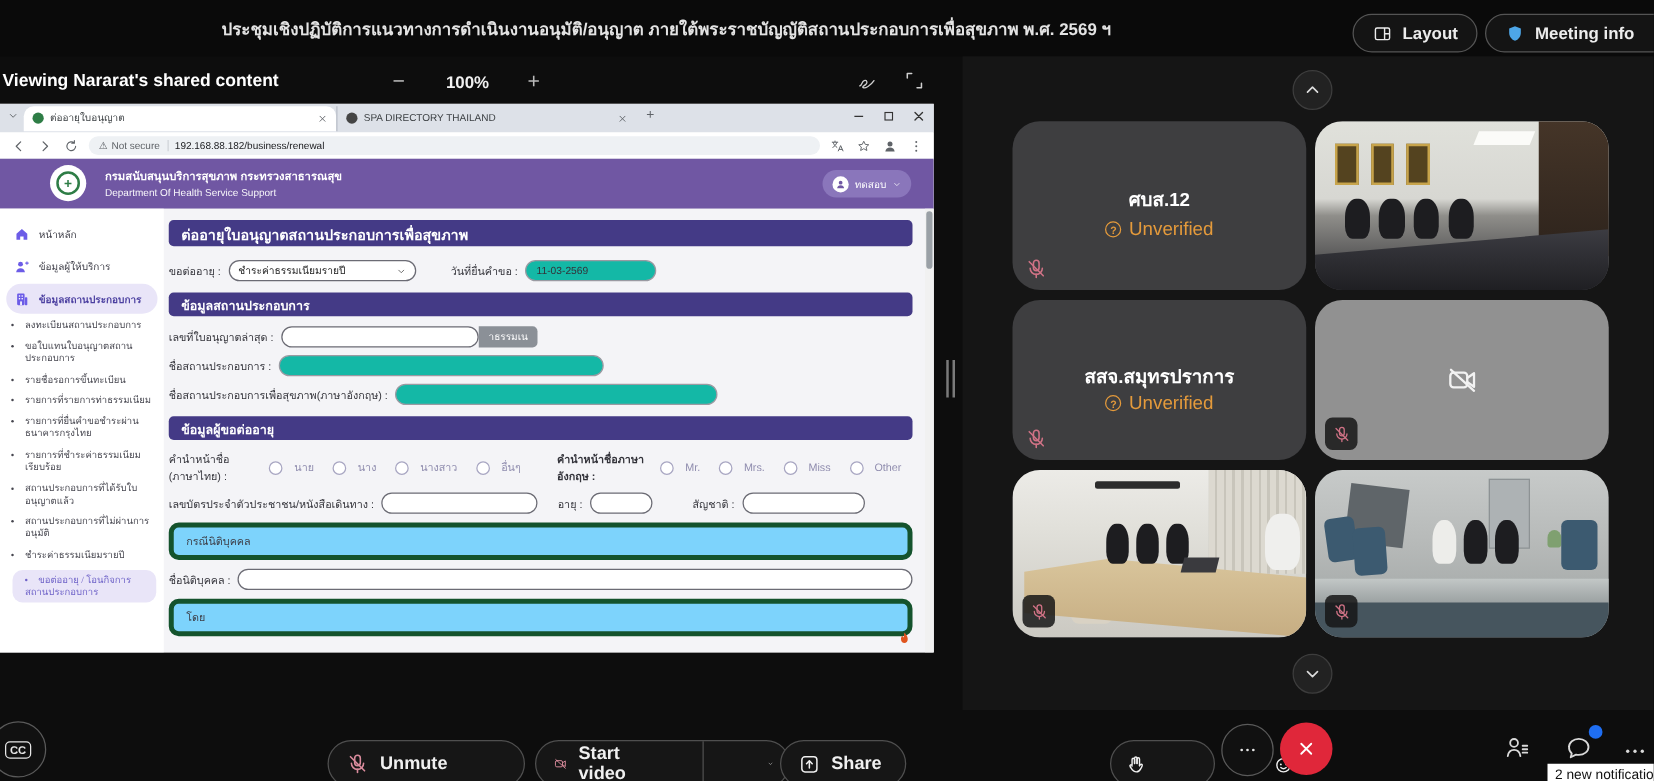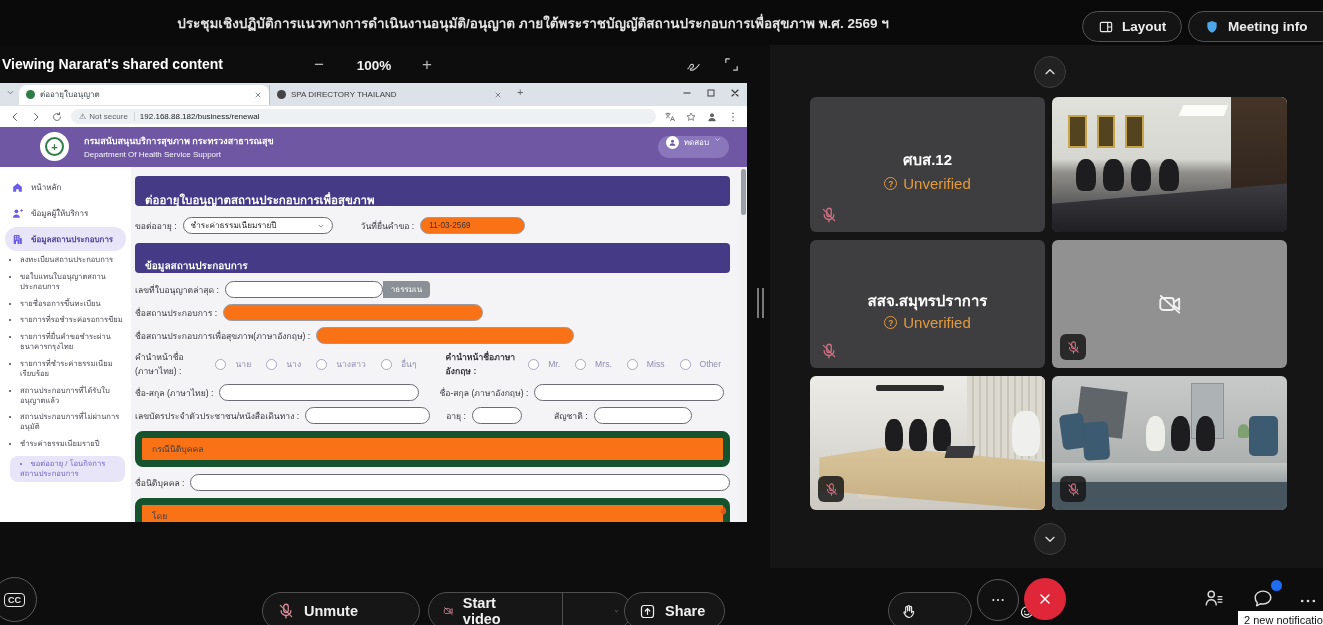--- a/index.html
+++ b/index.html
@@ -47,61 +47,61 @@
 
   .sitehead{position:absolute;left:0;top:44px;width:747px;height:40px;background:#7057a3;}
   .logo{position:absolute;left:40px;top:5px;width:29px;height:29px;background:#fff;border-radius:50%;
         display:flex;align-items:center;justify-content:center;}
   .logo-in{width:19px;height:19px;border:2px solid #2e7d46;border-radius:50%;box-sizing:border-box;
            display:flex;align-items:center;justify-content:center;color:#2e7d46;font-size:11px;font-weight:700;}
   .orgtxt{position:absolute;left:84px;top:7px;color:#fff;}
   .org-th{font-size:9px;font-weight:700;}
   .org-en{font-size:8px;margin-top:2px;opacity:.95;}
   .userpill{position:absolute;right:18px;top:9px;height:22px;background:#8a76bb;border-radius:11px;display:flex;
-            gap:5px;padding:0 8px;color:#fff;font-size:8px;}
+            align-items:center;gap:5px;padding:0 8px;color:#fff;font-size:8px;}
   .uav{width:13px;height:13px;background:#fff;border-radius:50%;color:#7057a3;display:flex;align-items:center;justify-content:center;}
 
   .sitebody{position:absolute;left:0;top:84px;width:747px;height:355px;background:#f4f4f7;}
   .scrollbar{position:absolute;right:0;top:84px;width:7px;height:355px;background:#f1f1f1;}
   .thumb{position:absolute;left:1px;top:2px;width:5px;height:46px;background:#9aa0a6;border-radius:3px;}
 
   .sidenav{position:absolute;left:0;top:0;width:131px;height:355px;background:#fff;box-sizing:border-box;padding-top:6px;}
   .navitem{display:flex;align-items:center;gap:7px;height:24px;margin:2px 5px;padding:0 6px;border-radius:13px;
            font-size:8px;color:#3a3a44;}
   .navitem .nic{color:#6c5ce7;}
   .navitem.active{background:#e9e5f8;color:#4b3fa0;font-weight:700;}
-  .subnav{margin:4px 0 0 0;padding:0 6px 0 20px;}
+  .subnav{margin:4px 0 0 0;padding:0 6px 0 20px;font-family:Liberation Serif, serif;}
   .subnav li{font-size:7.6px;color:#46464f;margin:0 0 7px 0;line-height:1.3;}
   .subnav li.active{background:#e9e5f8;border-radius:8px;margin-left:-10px;padding:3px 2px 3px 10px;list-style-position:inside;
                     color:#6f63c8;}
 
   .main{position:absolute;left:133px;top:0;width:605px;height:355px;box-sizing:border-box;padding:9px 8px 0 2px;}
-  .pbar{background:#443a86;color:#fff;border-radius:4px;font-weight:700;padding:15px 10px;box-sizing:border-box;}
+  .pbar{background:#443a86;color:#fff;border-radius:4px;font-weight:700;padding:3px 10px;box-sizing:border-box;}
   .formtitle{font-size:11.5px;height:21px;margin-bottom:11px;}
   .secbar{font-size:10px;height:19px;margin:9px 0 8px 0;}
   .frow{display:flex;align-items:center;gap:6px;margin:6px 0;font-size:8.6px;color:#33333a;}
   .inp{height:17px;border:1px solid #6b6b74;border-radius:9px;background:#fff;box-sizing:border-box;}
-  .inp.dis{background:#f97316;border-color:#9a9aa2;}
+  .inp.dis{background:#14b8a6;border-color:#9a9aa2;}
   .sel{width:150px;display:flex;align-items:center;justify-content:space-between;padding:0 7px;font-size:8.2px;color:#222;}
   .chipbtn{height:17px;background:#8b9097;color:#fff;border:none;border-radius:0 4px 4px 0;font-size:8px;padding:0 8px;margin-left:-6px;}
-  .grypanel{background:#f97316;border:7px solid #14532d;border-radius:8px;font-size:8.6px;color:#3c3c44;
+  .grypanel{background:#7dd3fc;border:4px solid #14532d;border-radius:8px;font-size:8.6px;color:#3c3c44;
             padding:4px 10px;margin:7px 0;}
   .radio{width:9px;height:9px;border:1px solid #a8a6c2;border-radius:50%;background:#fff;flex:none;}
   .rlbl{color:#8f8cae;margin-right:9px;margin-left:3px;}
   .flame{position:absolute;right:8px;bottom:4px;}
 
   
   .divider{position:absolute;left:755px;top:288px;width:10px;height:30px;display:flex;gap:3px;justify-content:center;}
   .divider i{width:2px;height:30px;background:#7a7a7a;display:block;}
 
   
   .vpanel{position:absolute;left:770px;top:45px;width:553px;height:523px;background:#151515;}
   .chevcircle{position:absolute;width:30px;height:30px;border-radius:50%;background:#222;border:1px solid #3d3d3d;
               color:#dcdcdc;display:flex;align-items:center;justify-content:center;}
-  .tile{position:absolute;width:235px;border-radius:6px;overflow:hidden;background:#3e3e40;}
+  .tile{position:absolute;width:235px;border-radius:22px;overflow:hidden;background:#3e3e40;}
   .tname{position:absolute;left:0;right:0;top:38%;text-align:center;color:#fff;font-size:15px;font-weight:600;}
   .tstatus{position:absolute;left:0;right:0;top:58%;display:flex;align-items:center;justify-content:center;gap:6px;
            color:#e49a3b;font-size:15px;}
   .qmark{width:13px;height:13px;border:1.4px solid #e49a3b;border-radius:50%;font-size:8.5px;font-weight:700;
          display:flex;align-items:center;justify-content:center;box-sizing:border-box;}
   .micfree{position:absolute;left:10px;bottom:8px;color:#cf7285;}
   .micbadge{position:absolute;left:8px;bottom:8px;width:26px;height:26px;border-radius:6px;background:rgba(22,22,22,.85);
             display:flex;align-items:center;justify-content:center;color:#cf7285;}
   .camoff-tile{background:#919191;}
   .camoff-center{position:absolute;left:50%;top:50%;transform:translate(-50%,-50%);color:#f2f2f2;}
@@ -445,21 +445,21 @@
       <div class="navitem active">
         <svg class="ic nic" width="13" height="13">
             <use href="#i-building"></use>
           </svg>
         <span>ข้อมูลสถานประกอบการ</span>
       </div>
       <ul class="subnav">
         <li>ลงทะเบียนสถานประกอบการ</li>
         <li>ขอใบแทนใบอนุญาตสถานประกอบการ</li>
         <li>รายชื่อรอการขึ้นทะเบียน</li>
-        <li>รายการที่รอชำระค่อรอการขียม</li>
+        <li>รายการที่รายการท่าธรรมเนียม</li>
         <li>รายการที่ยื่นคำขอชำระผ่านธนาคารกรุงไทย</li>
         <li>รายการที่ชำระค่าธรรมเนียมเรียบร้อย</li>
         <li>สถานประกอบการที่ได้รับใบอนุญาตแล้ว</li>
         <li>สถานประกอบการที่ไม่ผ่านการอนุมัติ</li>
         <li>ชำระค่าธรรมเนียมรายปี</li>
         <li class="active">ขอต่ออายุ / โอนกิจการสถานประกอบการ</li>
       </ul>
     </div>
 
     <div class="main">
@@ -486,20 +486,21 @@
       </div>
       <div class="frow">
         <span>ชื่อสถานประกอบการ :</span>
         <div class="inp dis" style="width:260px"></div>
       </div>
       <div class="frow">
         <span>ชื่อสถานประกอบการเพื่อสุขภาพ(ภาษาอังกฤษ) :</span>
         <div class="inp dis" style="width:258px"></div>
       </div>
 
+      <div class="pbar secbar">ข้อมูลผู้ขอต่ออายุ</div>
 
       <div class="frow">
         <span>คำนำหน้าชื่อ (ภาษาไทย) :</span>
         <span class="radio"></span>
           <span class="rlbl">นาย</span>
         <span class="radio"></span>
           <span class="rlbl">นาง</span>
         <span class="radio"></span>
           <span class="rlbl">นางสาว</span>
         <span class="radio"></span>
@@ -509,26 +510,20 @@
           <span class="rlbl">Mr.</span>
         <span class="radio"></span>
           <span class="rlbl">Mrs.</span>
         <span class="radio"></span>
           <span class="rlbl">Miss</span>
         <span class="radio"></span>
           <span class="rlbl">Other</span>
       </div>
 
       <div class="frow">
-        <span>ชื่อ-สกุล (ภาษาไทย) :</span>
-        <div class="inp" style="width:200px"></div>
-        <span style="margin-left:14px">ชื่อ-สกุล (ภาษาอังกฤษ) :</span>
-        <div class="inp" style="width:190px"></div>
-      </div>
-      <div class="frow">
         <span>เลขบัตรประจำตัวประชาชน/หนังสือเดินทาง :</span>
         <div class="inp" style="width:125px"></div>
         <span style="margin-left:10px">อายุ :</span>
         <div class="inp" style="width:50px"></div>
         <span style="margin-left:26px">สัญชาติ :</span>
         <div class="inp" style="width:98px"></div>
       </div>
 
       <div class="grypanel">กรณีนิติบุคคล</div>
 

